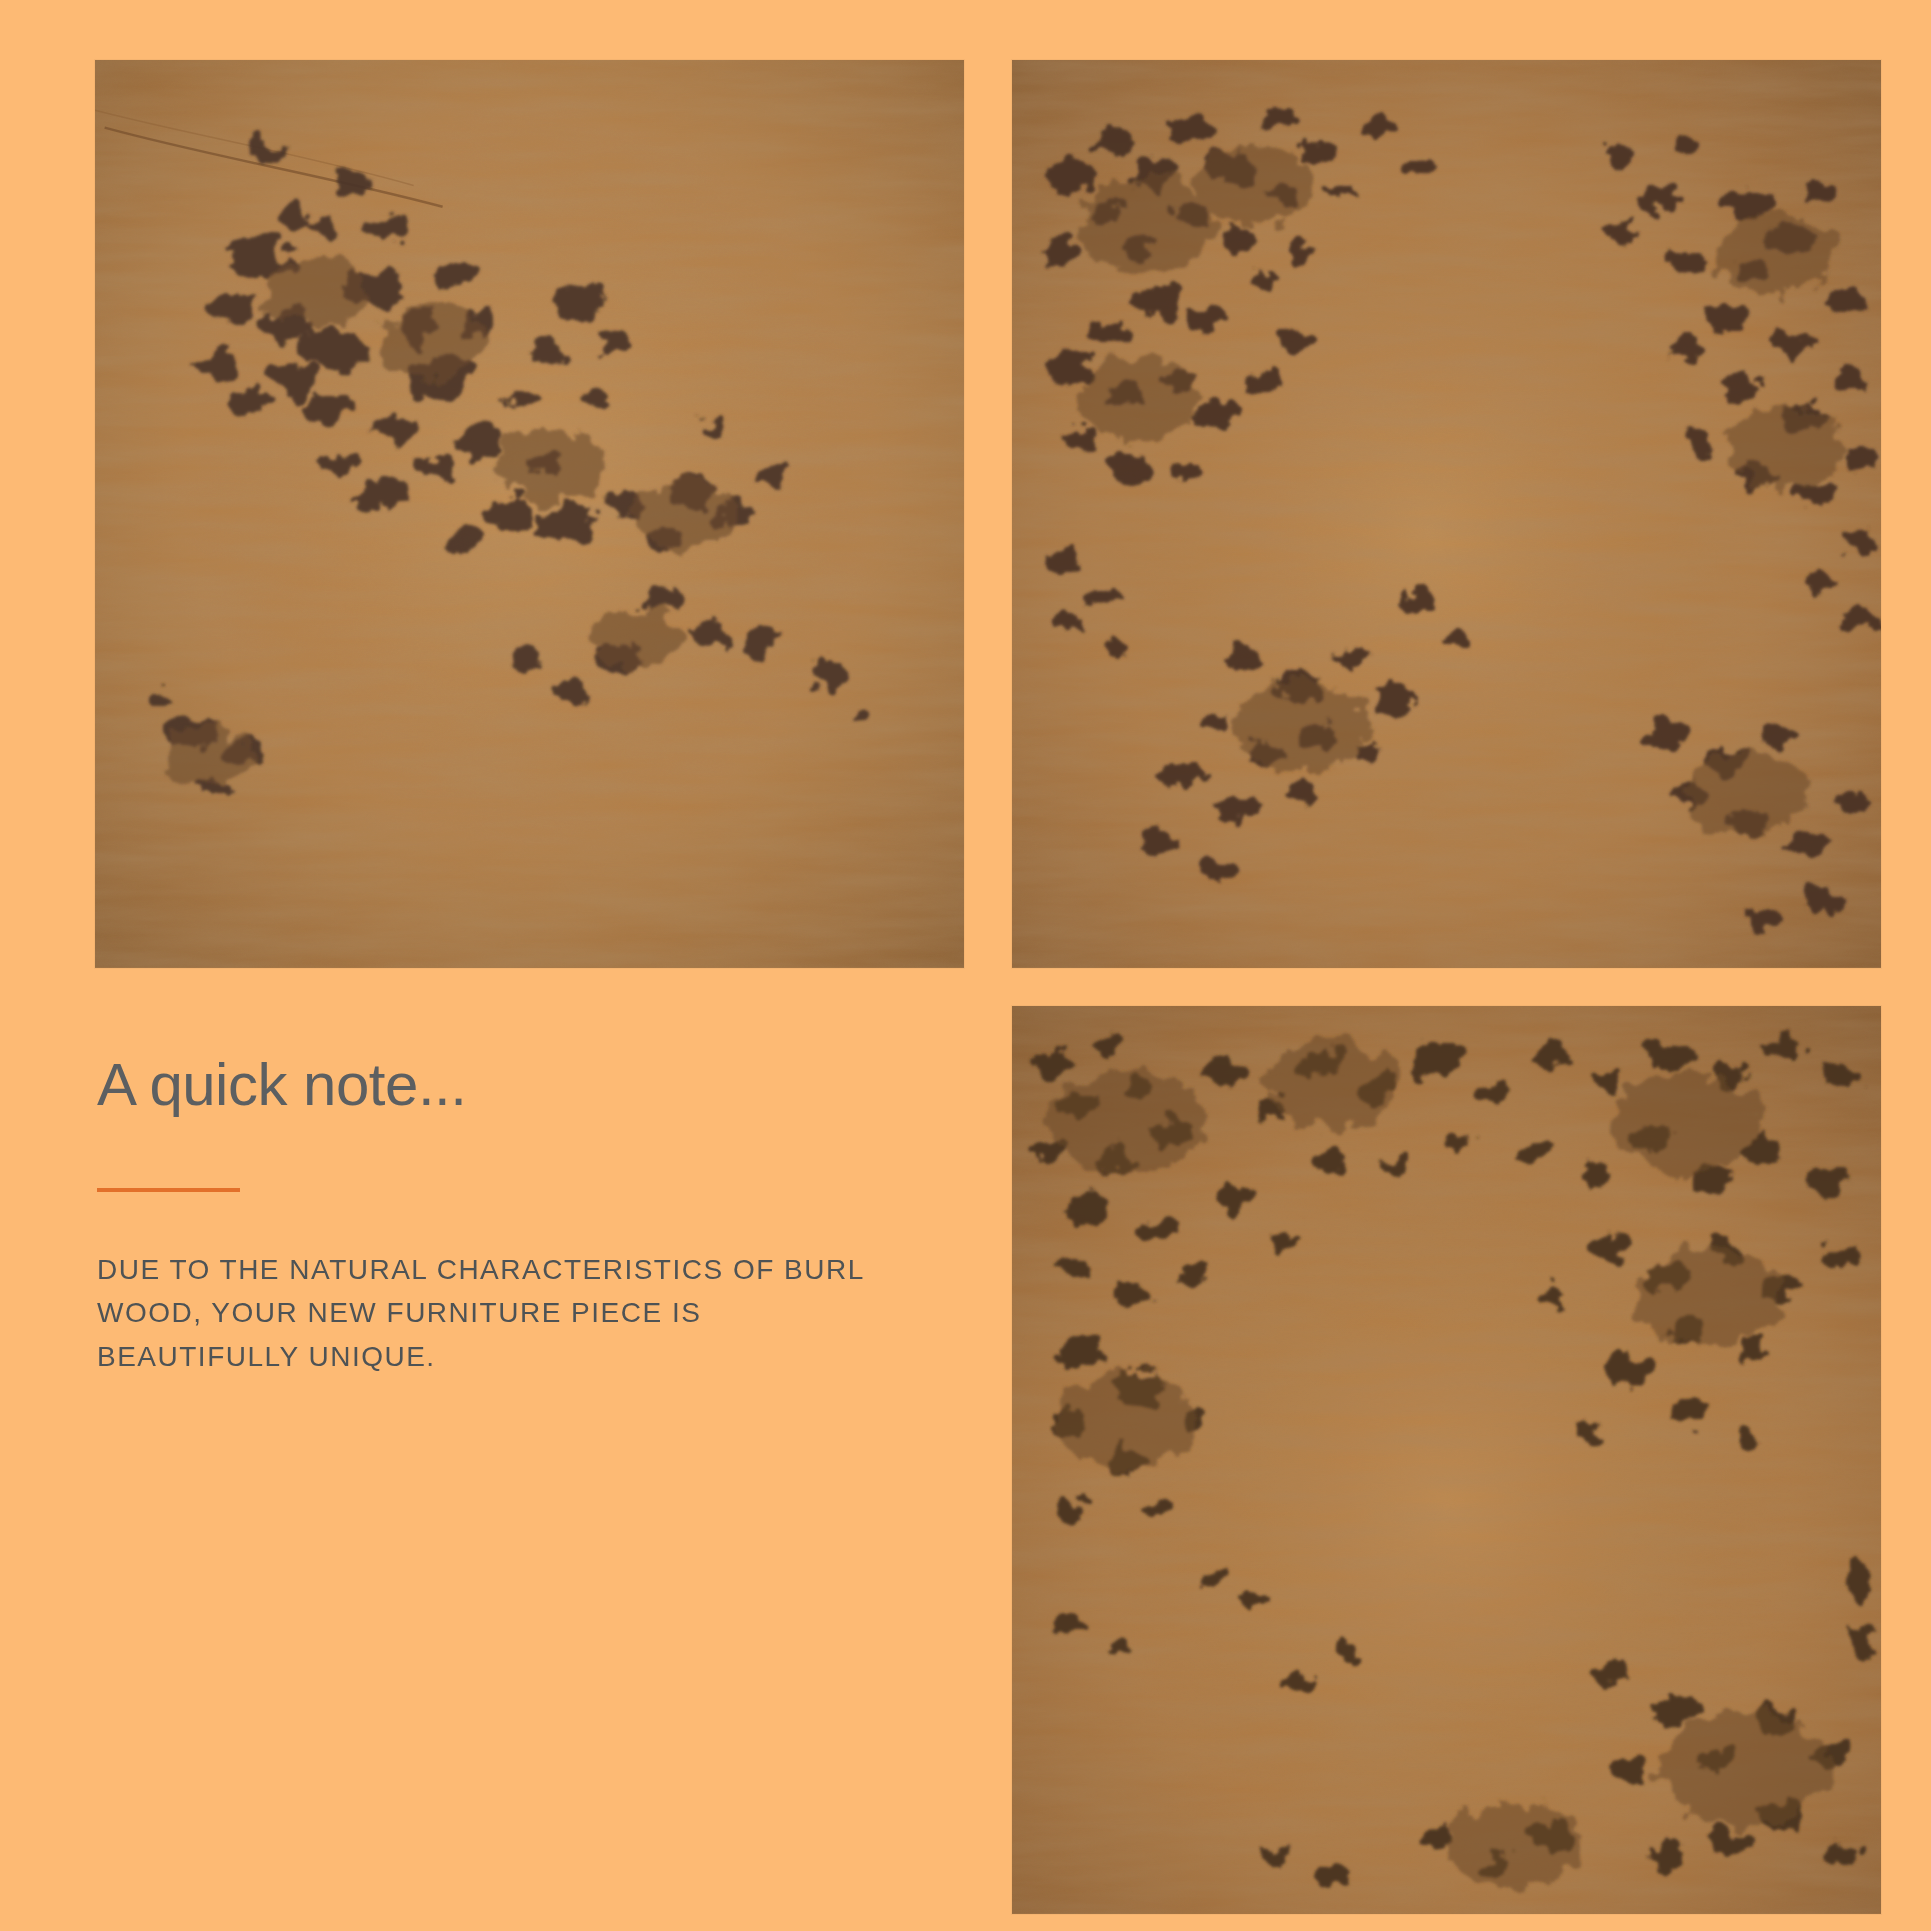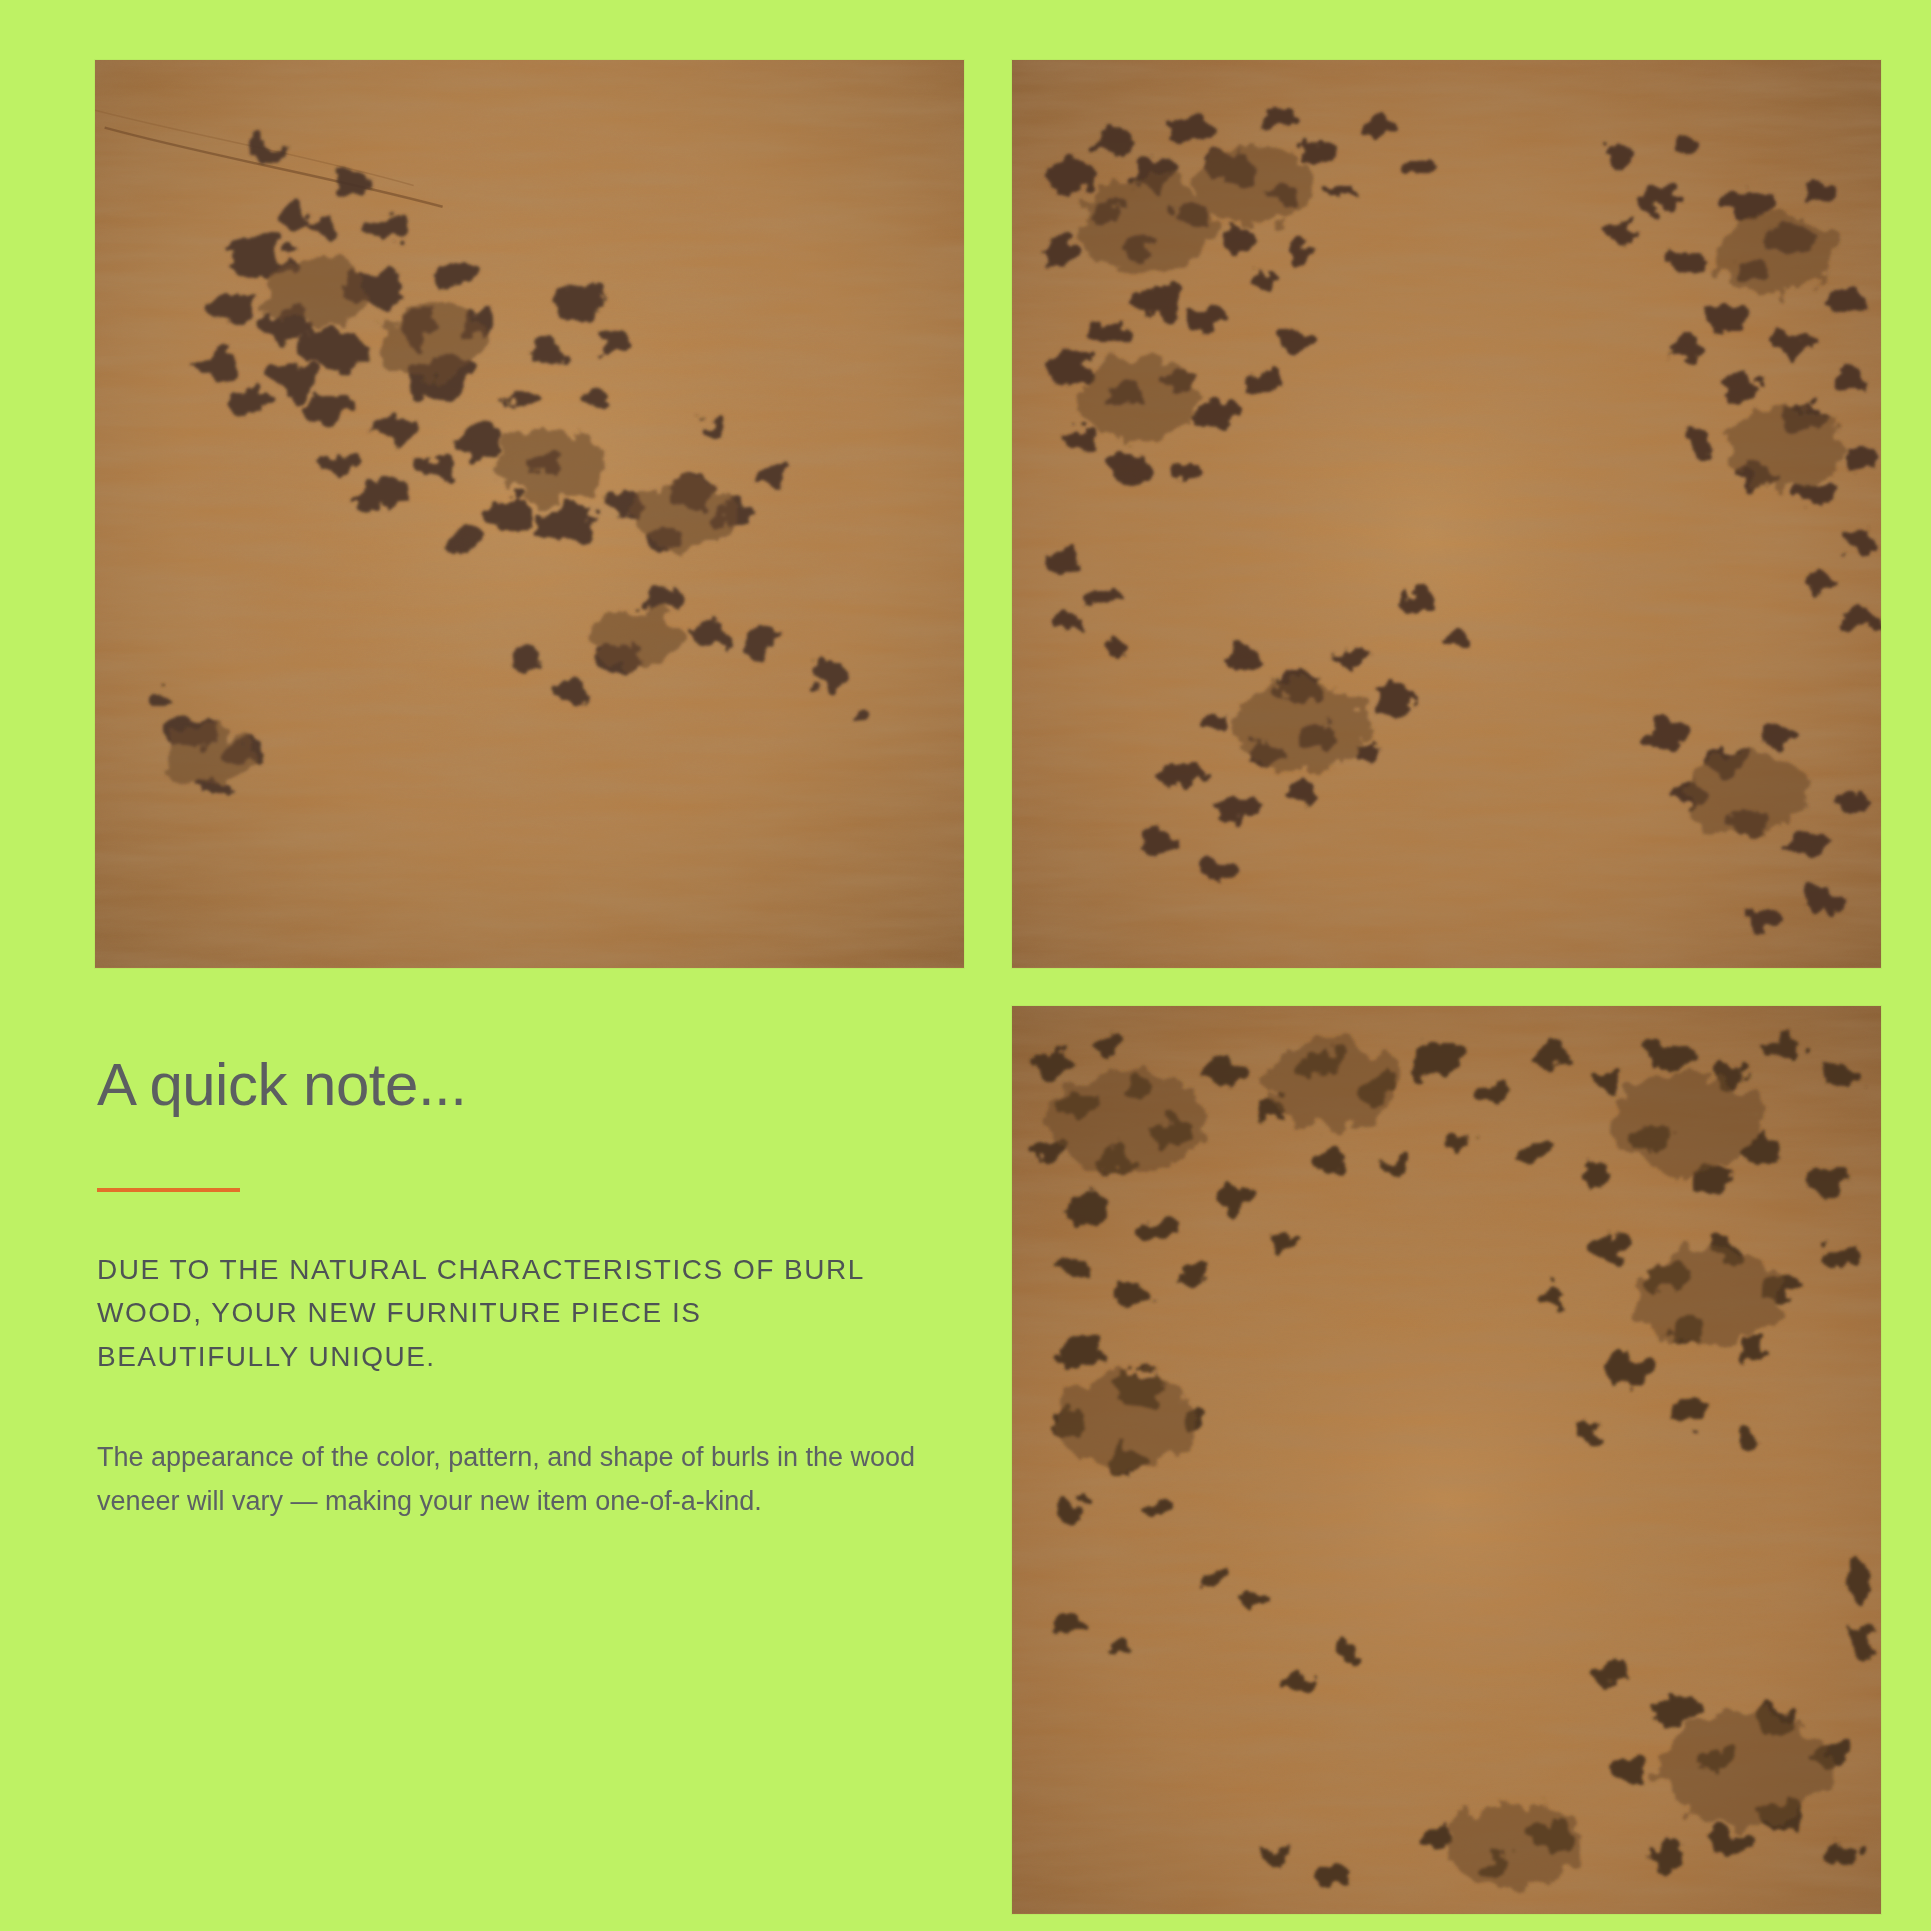--- a/index.html
+++ b/index.html
@@ -11,21 +11,21 @@
     width: 1931px;
     height: 1931px;
     font-family: "Liberation Sans", sans-serif;
     position: relative;
     overflow: hidden;
   }
 
   .page {
     position: absolute;
     inset: 0;
-    background: #bef264;
+    background: #fdba74;
   }
 
   
   .swatch {
     position: absolute;
     overflow: hidden;
     background-color: #a8753f;
     box-shadow: 0 0 0 1px rgba(0,0,0,0.03);
   }
   .swatch .base {
@@ -436,17 +436,16 @@
           <ellipse cx="520" cy="870" rx="70" ry="44"></ellipse>
         </g>
       </g>
     </svg>
   </div>
 
   <div class="note-col">
     <h1 class="note-title">A quick note...</h1>
     <div class="rule"></div>
     <p class="note-lede">Due to the natural characteristics of burl wood, your new furniture piece is beautifully unique.</p>
-    <p class="note-body">The appearance of the color, pattern, and shape of burls in the wood veneer will vary — making your new item one-of-a-kind.</p>
   </div>
 
 </div>
 
 
 </body></html>

